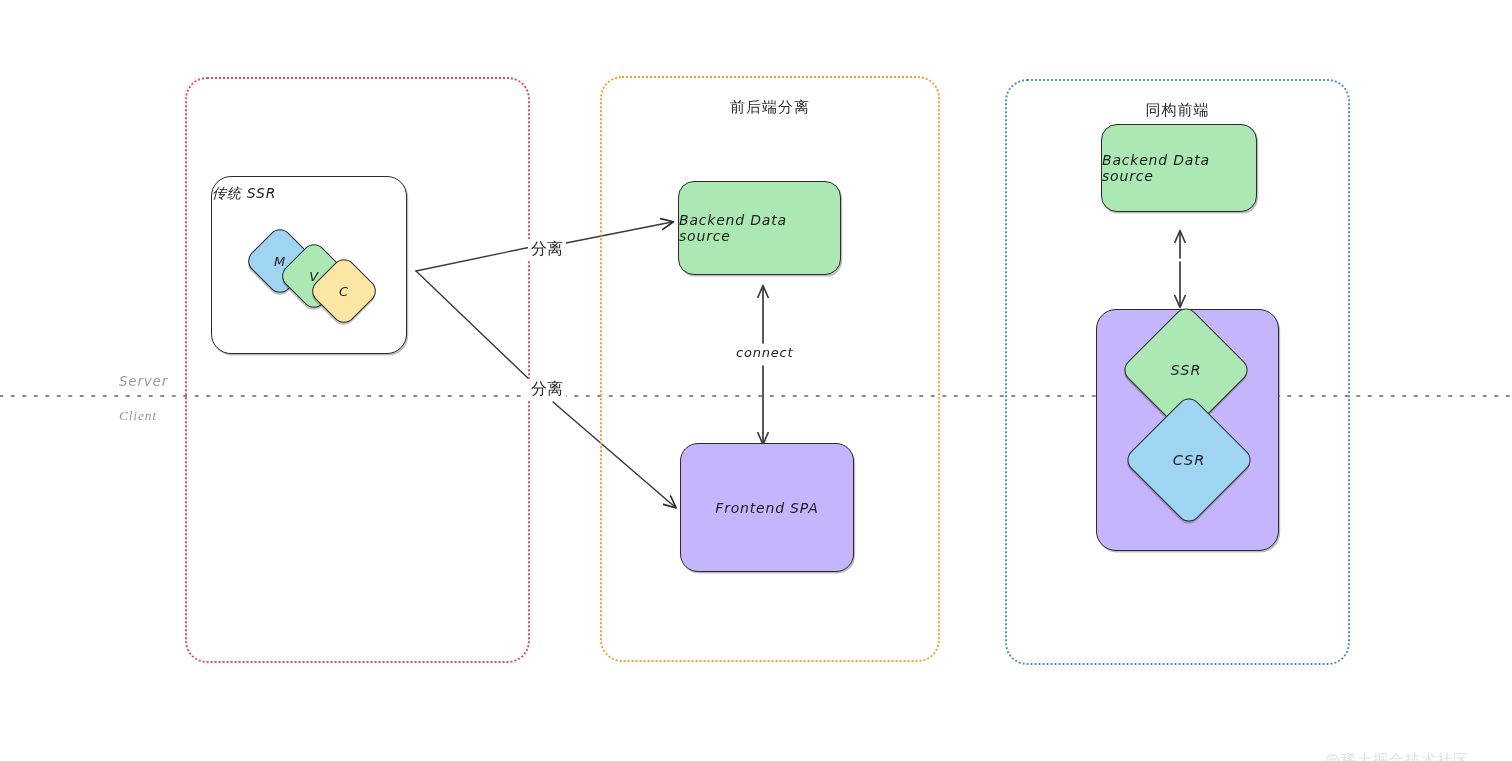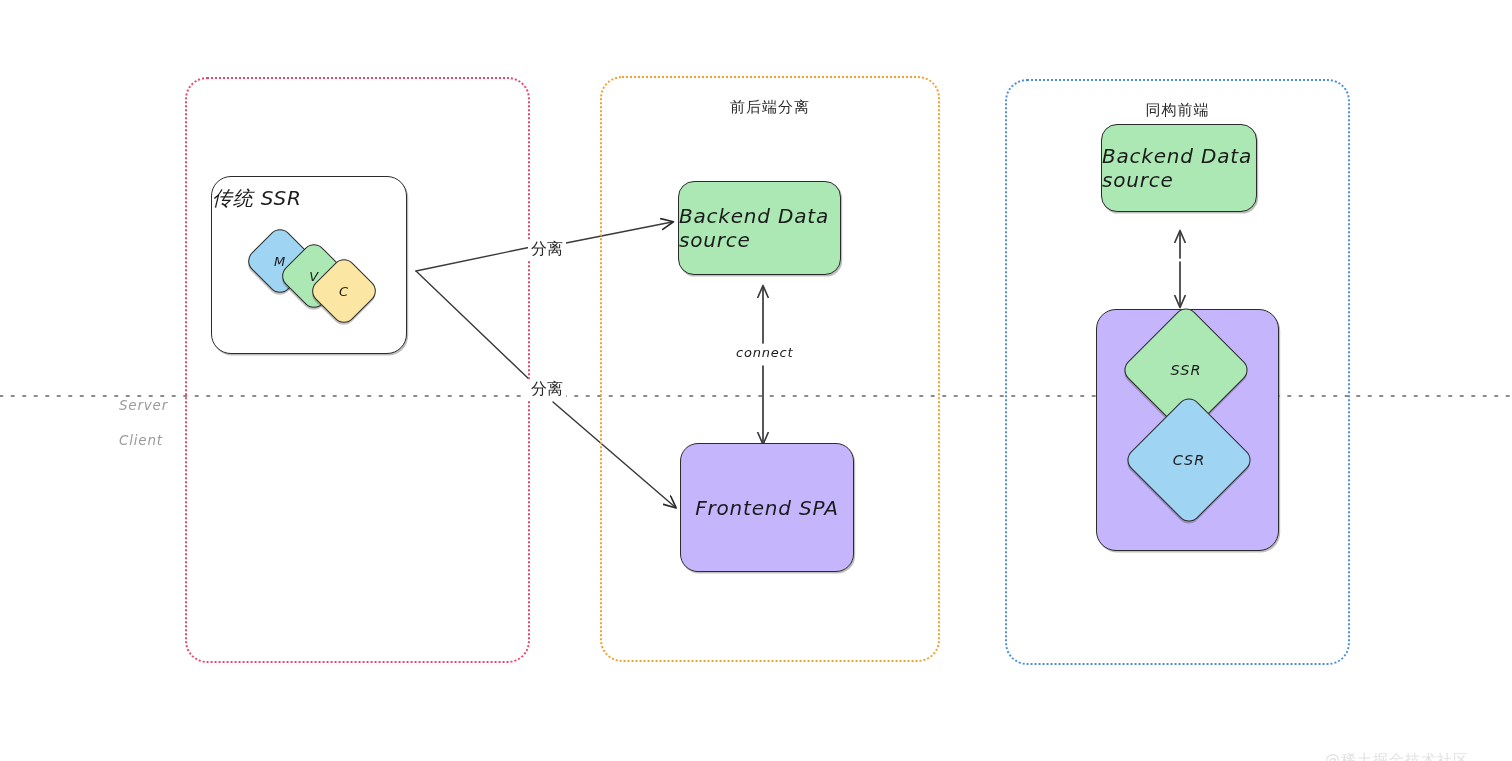--- a/index.html
+++ b/index.html
@@ -39,39 +39,38 @@
     letter-spacing: 0.8px;
     color: #1b1b1b;
   }
   .cjk-title {
     font-family: "DejaVu Sans", sans-serif;
     font-size: 15px;
     color: #2b2b2b;
     letter-spacing: 1px;
   }
   .box-label {
-    font-size: 20px;
+    font-size: 14px;
   }
   .small-label {
     font-size: 13px;
   }
   .edge-label {
     font-size: 16px;
     color: #2a2a2a;
     font-family: "DejaVu Sans", sans-serif;
     background: #ffffff;
     padding: 0 3px;
   }
   .axis-label {
     font-size: 13.5px;
     color: #9b9b9b;
     font-family: "DejaVu Sans", sans-serif;
     font-style: italic;
     letter-spacing: 0.8px;
-    margin-top: 24px;
   }
   .watermark {
     position: absolute;
     font-family: "DejaVu Sans", sans-serif;
     font-size: 15px;
     color: #e2e2e2;
     letter-spacing: 1px;
     white-space: nowrap;
   }
 
@@ -226,17 +225,17 @@
     <span class="hand big-diamond-label">SSR</span>
   </div>
   <div class="diamond d-blue" style="left:1142px; top:413px; width:94px; height:94px;">
     <span class="hand big-diamond-label">CSR</span>
   </div>
 
   <div class="txt edge-label" style="left:528px; top:239px;">分离</div>
   <div class="txt edge-label" style="left:528px; top:379px;">分离</div>
 
   <div class="txt axis-label" style="left:119px; top:373px;">Server</div>
-  <div class="txt axis-label" style="left:119px; top:408px;">Client</div>
+  <div class="txt axis-label" style="left:119px; top:408px;font-family:Liberation Serif, serif;">Client</div>
 
   <div class="watermark" style="left:1325px; top:715px;margin-top:36px;">@稀土掘金技术社区</div>
 
 </div>
 
 </body></html>

